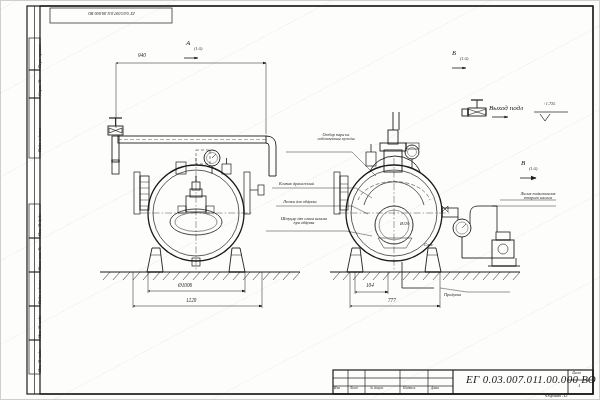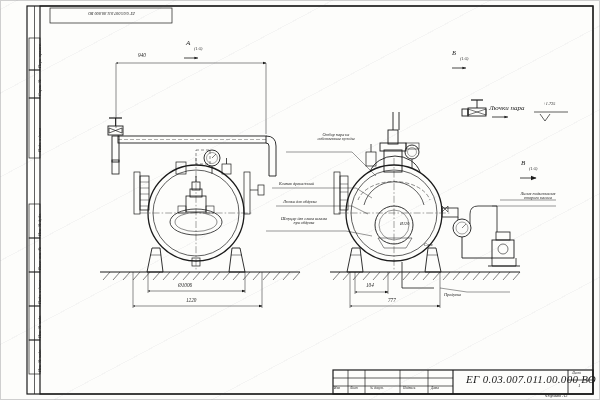--- a/index.html
+++ b/index.html
@@ -372,21 +372,21 @@
   <div class="lbl dim" style="left:366px;top:283px;">104</div>
   <div class="lbl dim" style="left:388px;top:298px;">777</div>
   <div class="lbl tiny" style="left:400px;top:222px;">Ø120</div>
 
   <div class="lbl tiny ctr" style="left:300px;top:133px;width:72px;white-space:pre-line;">Отбор пара на
 собственные нужды</div>
   <div class="lbl tiny" style="left:279px;top:182px;">Клапан дренажный</div>
   <div class="lbl tiny" style="left:283px;top:200px;">Лючки для обдувки</div>
   <div class="lbl tiny ctr" style="left:264px;top:217px;width:80px;white-space:pre-line;">Штуцер для слива шлама
 при обдувке</div>
-  <div class="lbl med" style="left:489px;top:105px;">Лючки пара</div>
+  <div class="lbl med" style="left:489px;top:105px;">Выход подл</div>
   <div class="lbl tiny" style="left:543px;top:102px;">+1.735</div>
   <div class="lbl tiny ctr" style="left:507px;top:192px;width:62px;white-space:pre-line;">Линия подключения
 второго насоса</div>
   <div class="lbl tiny" style="left:444px;top:293px;">Продувка</div>
   <div class="lbl tiny" style="left:424px;top:243px;">Слив</div>
 
   <div class="lbl big" style="left:466px;top:374px;width:100px;text-align:left;letter-spacing:.3px;">ЕГ 0.03.007.011.00.000  ВО</div>
   <div class="lbl" style="left:572px;top:371px;font-size:3.8px;">Лист</div>
   <div class="lbl" style="left:578px;top:383px;font-size:5px;">1</div>
   <div class="lbl" style="left:545px;top:394px;font-size:4.5px;">Формат А3</div>

